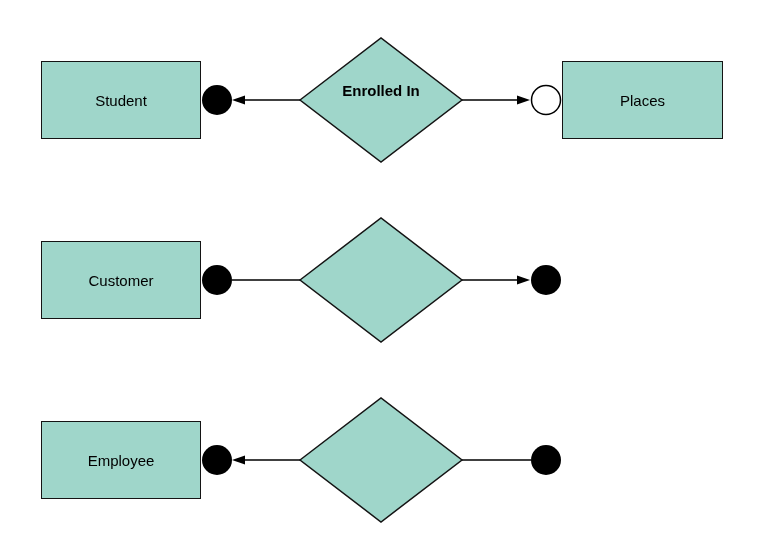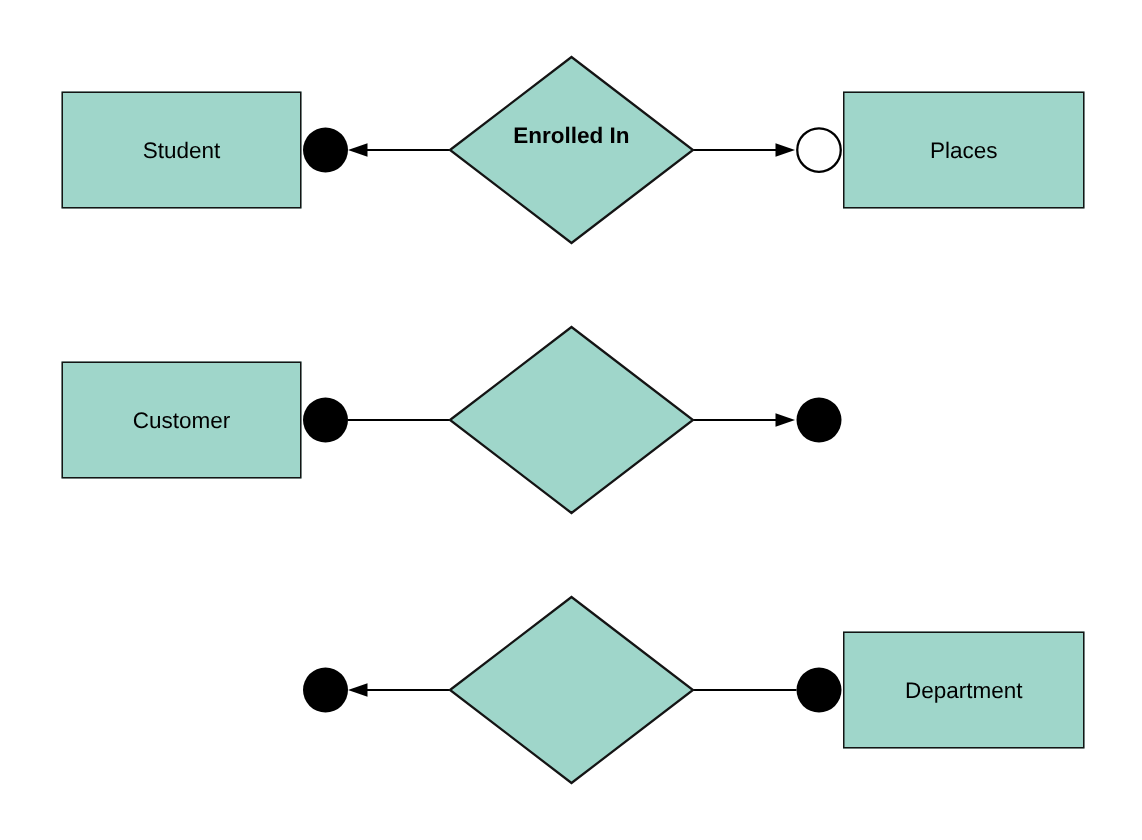--- a/index.html
+++ b/index.html
@@ -84,22 +84,22 @@
     <span class="label">Student</span>
   </div>
   <div class="entity col-right row-1">
     <span class="label">Places</span>
   </div>
 
   <div class="entity col-left row-2">
     <span class="label">Customer</span>
   </div>
 
-  <div class="entity col-right row-3">
-    <span class="label">Department</span>
+  <div class="entity col-left row-3">
+    <span class="label">Employee</span>
   </div>
 
   <svg class="connector-layer" width="761" height="560" viewBox="0 0 761 560">
 
     <g>
       <line x1="244" y1="100" x2="300" y2="100"></line>
       <polygon class="arrow" points="232,100 245,95.5 245,104.5"></polygon>
       <circle class="terminal-filled" cx="217" cy="100" r="15"></circle>
       <line x1="462" y1="100" x2="518" y2="100"></line>
       <polygon class="arrow" points="530,100 517,95.5 517,104.5"></polygon>

